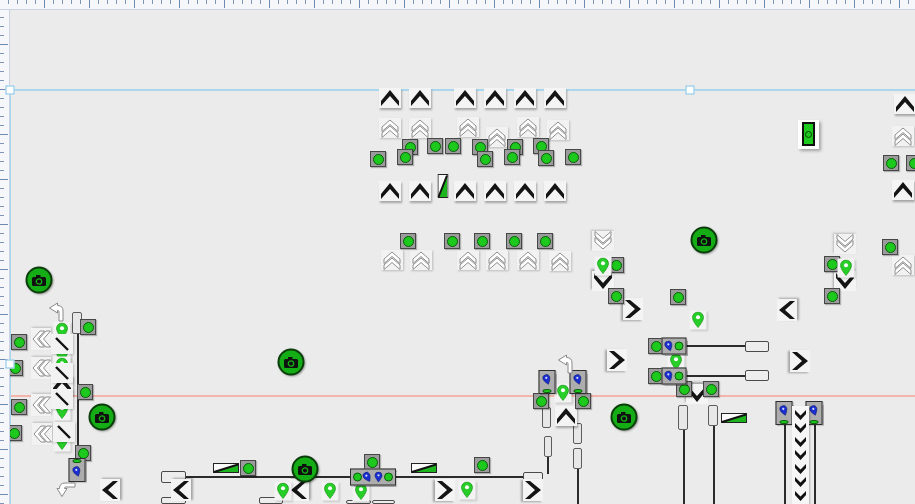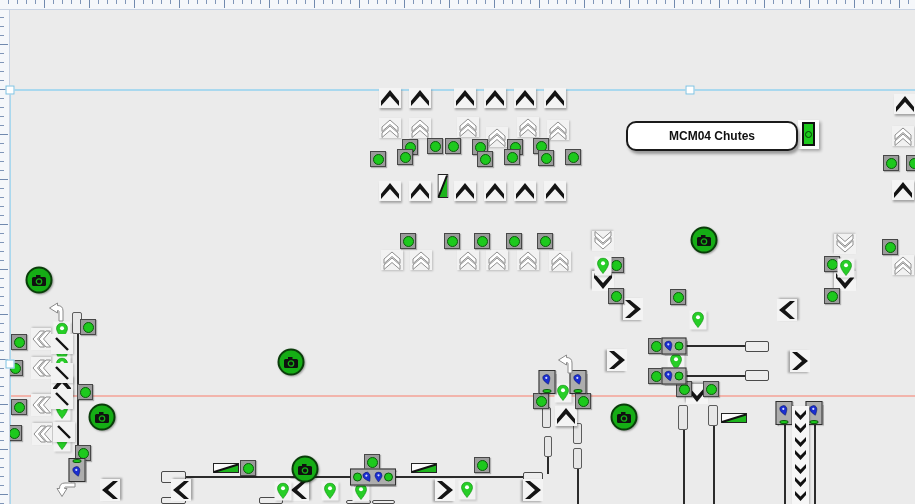--- a/index.html
+++ b/index.html
@@ -81,21 +81,20 @@
     </div>
   <div class="ruler-left">
       <div class="minor"></div>
       <div class="major"></div>
     </div>
 
   <div class="handle" style="left:10px;top:90px;"></div>
   <div class="handle" style="left:690px;top:90px;"></div>
   <div class="handle" style="left:10px;top:364px;"></div>
 
-  <div class="btn">MCM04 Chutes</div>
   <div class="led-back"></div>
   <div class="led">
       <span class="led-dot"></span>
     </div>
 
 <div class="el c" style="left: 390px; top: 98px;">
       <div class="tile" style="transform:rotate(0deg)">
         <svg width="20" height="18" viewBox="0 0 20 18" xmlns="http://www.w3.org/2000/svg">
           <path d="M10 1 L19 12 L19 17 L10 7 L1 17 L1 12 Z" fill="#141414"></path>
         </svg>

